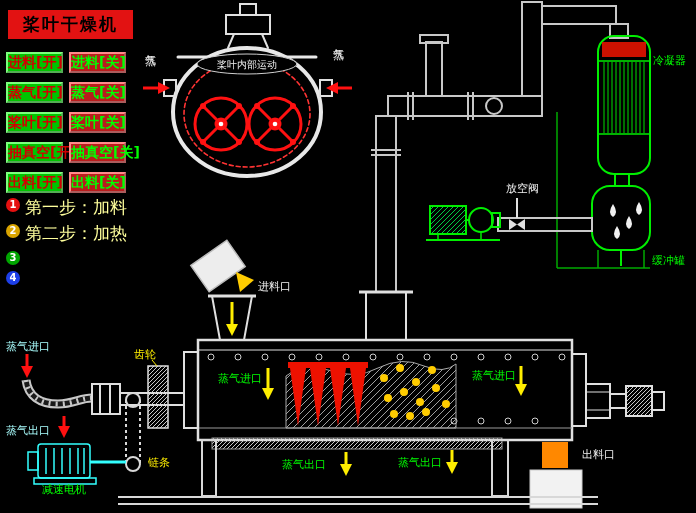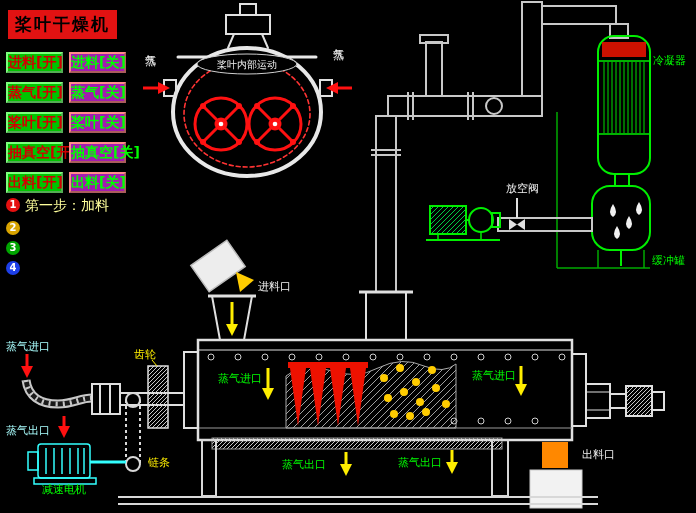--- a/index.html
+++ b/index.html
@@ -1,32 +1,32 @@
 <!DOCTYPE html>
 <html><head>
 <meta charset="utf-8">
 <style>
   html,body{margin:0;padding:0;background:#000;}
   .stage{position:relative;width:696px;height:513px;background:#000;overflow:hidden;
          font-family:"DejaVu Sans",sans-serif;}
   .stage svg{position:absolute;left:0;top:0;}
   .title-banner{position:absolute;left:8px;top:10px;background:#e21212;color:#000;
-    font-size:17px;font-weight:bold;padding:3px 7px;letter-spacing:2px;}
+    font-size:17px;font-weight:bold;padding:3px 15px;letter-spacing:2px;}
   .controls{position:absolute;left:6px;top:52px;display:grid;
     grid-template-columns:57px 57px;gap:9px 6px;}
   .btn{height:21px;font-family:"DejaVu Sans",sans-serif;font-size:14px;font-weight:bold;
     padding:0;cursor:pointer;white-space:nowrap;}
   .btn.on{background:#00c400;color:#d00000;border:2px outset #7dff7d;}
-  .btn.off{background:#a21caf;color:#00ff00;border:2px outset #ff8a8a;}
+  .btn.off{background:#b91c1c;color:#00ff00;border:2px outset #ff8a8a;}
   .steps{position:absolute;left:6px;top:197px;width:150px;}
   .step{display:flex;align-items:flex-start;gap:5px;margin-bottom:5px;}
   .dot{flex:none;width:14px;height:14px;border-radius:50%;color:#fff;font-size:10px;
     line-height:14px;text-align:center;font-weight:bold;margin-top:1px;}
   .d1{background:#e51010;} .d2{background:#d9a400;} .d3{background:#00a500;} .d4{background:#1d3fe8;}
-  .step-text{color:#ffff9c;font-size:14px;line-height:1.25;width:112px;word-break:break-all;}
+  .step-text{color:#ffff9c;font-size:17px;line-height:1.25;width:112px;word-break:break-all;}
 </style>
 </head>
 <body>
 
 <div class="stage">
 
 <svg width="696" height="513" viewBox="0 0 696 513" xmlns="http://www.w3.org/2000/svg">
   <defs>
     <pattern id="hatch" width="7" height="7" patternUnits="userSpaceOnUse">
       <path d="M0,7 L7,0" stroke="#9f9f9f" stroke-width="1"></path>
@@ -333,20 +333,21 @@
   <button class="btn off">出料[关]</button>
 </div>
 
 <div class="steps">
   <div class="step">
     <span class="dot d1">1</span>
     <span class="step-text">第一步：加料</span>
   </div>
   <div class="step">
     <span class="dot d2">2</span>
+    <span class="step-text">第二步：加热</span>
   </div>
   <div class="step">
     <span class="dot d3">3</span>
   </div>
   <div class="step">
     <span class="dot d4">4</span>
   </div>
 </div>
 
 </div>

